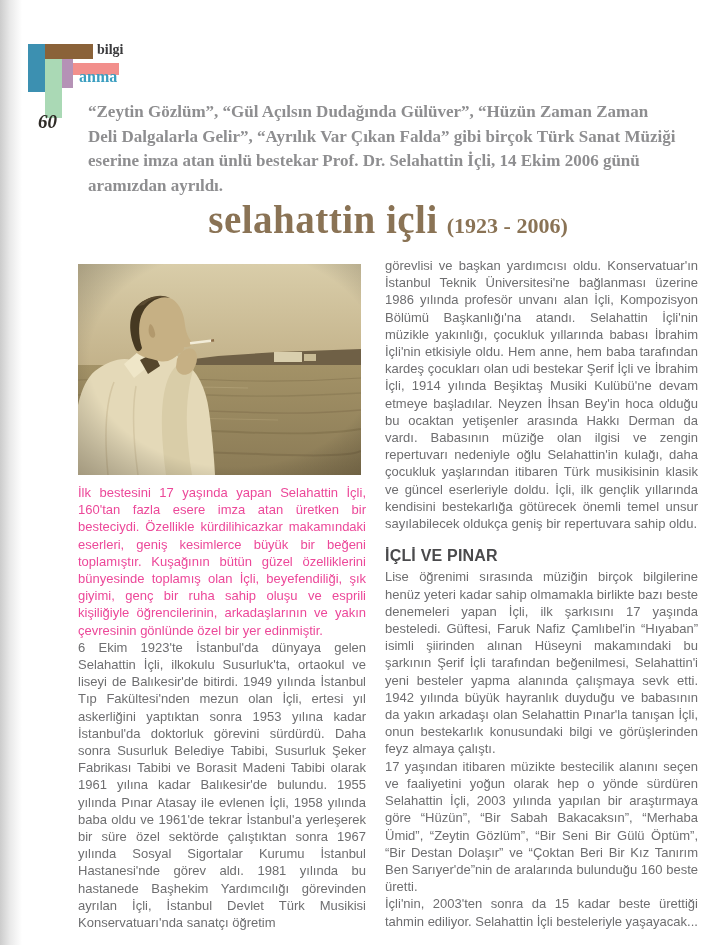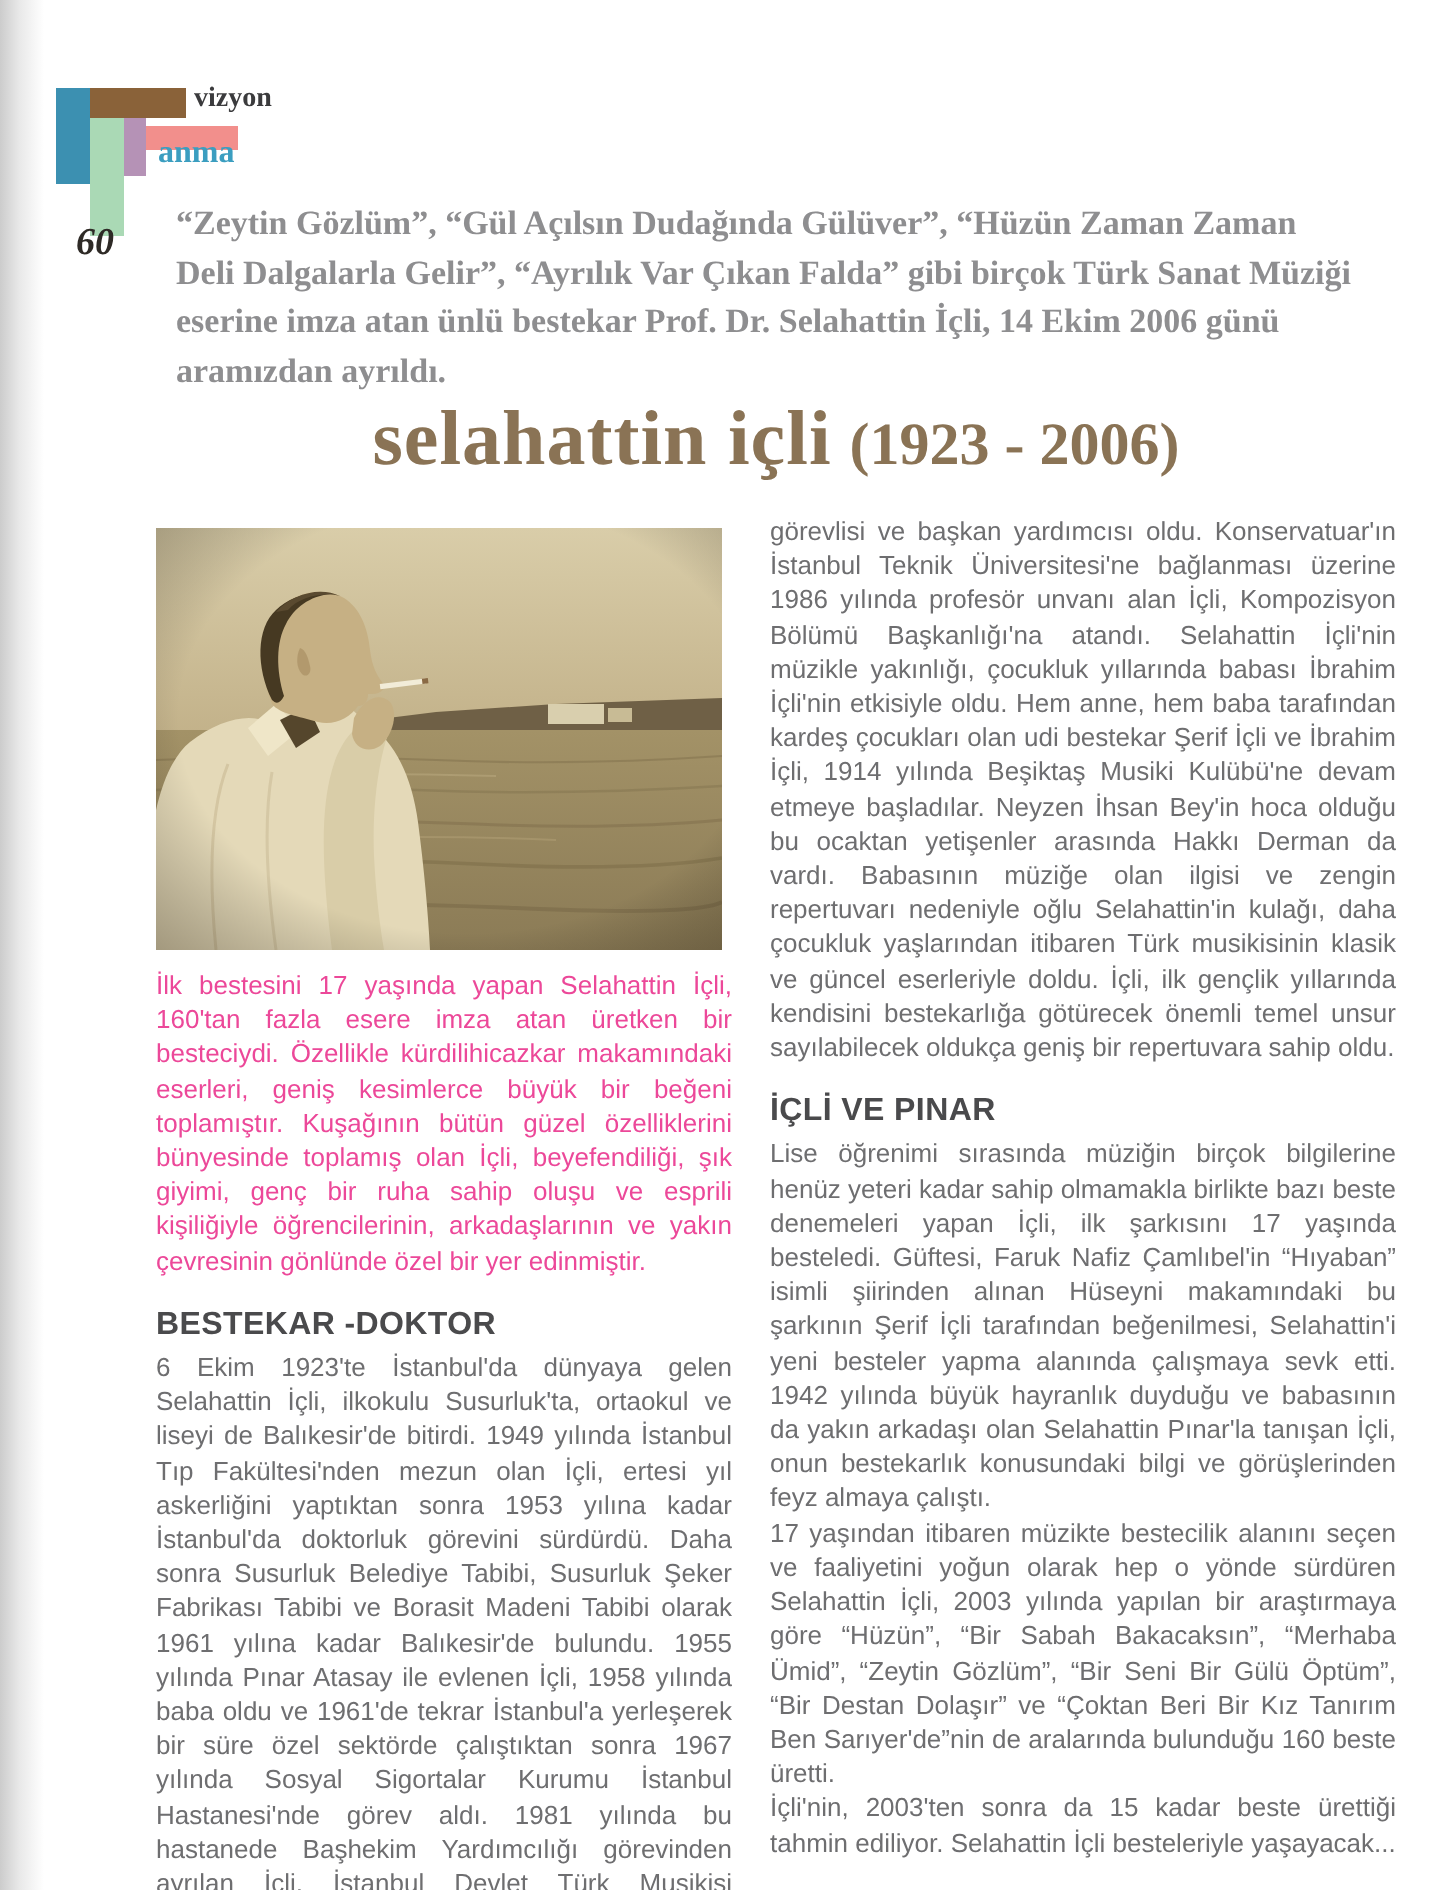--- a/index.html
+++ b/index.html
@@ -34,21 +34,21 @@
     position:absolute; left:88px; top:100px; width:592px; margin:0;
     font-family:"Liberation Serif","DejaVu Serif",serif;
     font-weight:700; font-size:17px; line-height:24.5px; color:#8e8e90;
   }
   .title {
     position:absolute; left:78px; top:197px; width:620px; margin:0;
     text-align:center; color:#8a7355;
     font-family:"Liberation Serif","DejaVu Serif",serif;
     font-weight:700; font-size:39px; letter-spacing:.5px; white-space:nowrap;
   }
-  .title .years { font-size:30px; margin-left:9px; letter-spacing:0; }
+  .title .years { font-size:22px; margin-left:9px; letter-spacing:0; }
   
   .photo { position:absolute; left:78px; top:264px; width:283px; height:211px; margin:0; }
   .photo svg { display:block; }
   
   .col { position:absolute; font-size:13px; line-height:17.2px; color:#6e6e70; text-align:justify; }
   .col-left  { left:78px;  top:484px; width:288px; }
   .col-right { left:385px; top:257px; width:313px; }
   .col p { margin:0; }
   .col h2 {
     margin:15px 0 4px 0; font-size:16px; font-weight:700;
@@ -60,21 +60,21 @@
 <body>
 
 <div class="scan-edge"></div>
 
 <header>
   <div class="block blk-teal"></div>
   <div class="block blk-brown"></div>
   <div class="block blk-green"></div>
   <div class="block blk-purple"></div>
   <div class="block blk-pink"></div>
-  <p class="masthead-label lbl-vizyon">vizyon</p>
+  <p class="masthead-label lbl-vizyon">bilgi</p>
   <p class="masthead-label lbl-anma">anma</p>
   <p class="page-number">60</p>
 </header>
 
 <p class="lead">“Zeytin Gözlüm”, “Gül Açılsın Dudağında Gülüver”, “Hüzün Zaman Zaman Deli Dalgalarla Gelir”, “Ayrılık Var Çıkan Falda” gibi birçok Türk Sanat Müziği eserine imza atan ünlü bestekar Prof. Dr. Selahattin İçli, 14 Ekim 2006 günü aramızdan ayrıldı.</p>
 
 <h1 class="title"><span>selahattin içli</span><span class="years">(1923 - 2006)</span></h1>
 
 <figure class="photo">
   <svg viewBox="0 0 283 211" width="283" height="211" preserveAspectRatio="none">
@@ -123,21 +123,20 @@
     <path d="M99,95 C104,85 112,82 117,87 C121,92 119,103 112,109 C106,113 99,110 98,103 Z" fill="#c6b084"></path>
 
     <rect x="112" y="78" width="23" height="2.6" fill="#f2ecd8" transform="rotate(-7 112 79)"></rect>
     <rect x="133" y="75.4" width="3" height="2.6" fill="#8a6a45" transform="rotate(-7 133 76)"></rect>
     <rect x="0" y="0" width="283" height="211" fill="url(#vign)"></rect>
   </svg>
 </figure>
 
 <div class="col col-left">
   <p class="caption">İlk bestesini 17 yaşında yapan Selahattin İçli, 160'tan fazla esere imza atan üretken bir besteciydi. Özellikle kürdilihicazkar makamındaki eserleri, geniş kesimlerce büyük bir beğeni toplamıştır. Kuşağının bütün güzel özelliklerini bünyesinde toplamış olan İçli, beyefendiliği, şık giyimi, genç bir ruha sahip oluşu ve esprili kişiliğiyle öğrencilerinin, arkadaşlarının ve yakın çevresinin gönlünde özel bir yer edinmiştir.</p>
-  <h2>BESTEKAR -DOKTOR</h2>
   <p>6 Ekim 1923'te İstanbul'da dünyaya gelen Selahattin İçli, ilkokulu Susurluk'ta, ortaokul ve liseyi de Balıkesir'de bitirdi. 1949 yılında İstanbul Tıp Fakültesi'nden mezun olan İçli, ertesi yıl askerliğini yaptıktan sonra 1953 yılına kadar İstanbul'da doktorluk görevini sürdürdü. Daha sonra Susurluk Belediye Tabibi, Susurluk Şeker Fabrikası Tabibi ve Borasit Madeni Tabibi olarak 1961 yılına kadar Balıkesir'de bulundu. 1955 yılında Pınar Atasay ile evlenen İçli, 1958 yılında baba oldu ve 1961'de tekrar İstanbul'a yerleşerek bir süre özel sektörde çalıştıktan sonra 1967 yılında Sosyal Sigortalar Kurumu İstanbul Hastanesi'nde görev aldı. 1981 yılında bu hastanede Başhekim Yardımcılığı görevinden ayrılan İçli, İstanbul Devlet Türk Musikisi Konservatuarı'nda sanatçı öğretim</p>
 </div>
 
 <div class="col col-right">
   <p>görevlisi ve başkan yardımcısı oldu. Konservatuar'ın İstanbul Teknik Üniversitesi'ne bağlanması üzerine 1986 yılında profesör unvanı alan İçli, Kompozisyon Bölümü Başkanlığı'na atandı. Selahattin İçli'nin müzikle yakınlığı, çocukluk yıllarında babası İbrahim İçli'nin etkisiyle oldu. Hem anne, hem baba tarafından kardeş çocukları olan udi bestekar Şerif İçli ve İbrahim İçli, 1914 yılında Beşiktaş Musiki Kulübü'ne devam etmeye başladılar. Neyzen İhsan Bey'in hoca olduğu bu ocaktan yetişenler arasında Hakkı Derman da vardı. Babasının müziğe olan ilgisi ve zengin repertuvarı nedeniyle oğlu Selahattin'in kulağı, daha çocukluk yaşlarından itibaren Türk musikisinin klasik ve güncel eserleriyle doldu. İçli, ilk gençlik yıllarında kendisini bestekarlığa götürecek önemli temel unsur sayılabilecek oldukça geniş bir repertuvara sahip oldu.</p>
   <h2>İÇLİ VE PINAR</h2>
   <p>Lise öğrenimi sırasında müziğin birçok bilgilerine henüz yeteri kadar sahip olmamakla birlikte bazı beste denemeleri yapan İçli, ilk şarkısını 17 yaşında besteledi. Güftesi, Faruk Nafiz Çamlıbel'in “Hıyaban” isimli şiirinden alınan Hüseyni makamındaki bu şarkının Şerif İçli tarafından beğenilmesi, Selahattin'i yeni besteler yapma alanında çalışmaya sevk etti. 1942 yılında büyük hayranlık duyduğu ve babasının da yakın arkadaşı olan Selahattin Pınar'la tanışan İçli, onun bestekarlık konusundaki bilgi ve görüşlerinden feyz almaya çalıştı.</p>
   <p>17 yaşından itibaren müzikte bestecilik alanını seçen ve faaliyetini yoğun olarak hep o yönde sürdüren Selahattin İçli, 2003 yılında yapılan bir araştırmaya göre “Hüzün”, “Bir Sabah Bakacaksın”, “Merhaba Ümid”, “Zeytin Gözlüm”, “Bir Seni Bir Gülü Öptüm”, “Bir Destan Dolaşır” ve “Çoktan Beri Bir Kız Tanırım Ben Sarıyer'de”nin de aralarında bulunduğu 160 beste üretti.</p>
   <p>İçli'nin, 2003'ten sonra da 15 kadar beste ürettiği tahmin ediliyor. Selahattin İçli besteleriyle yaşayacak...</p>
 </div>

